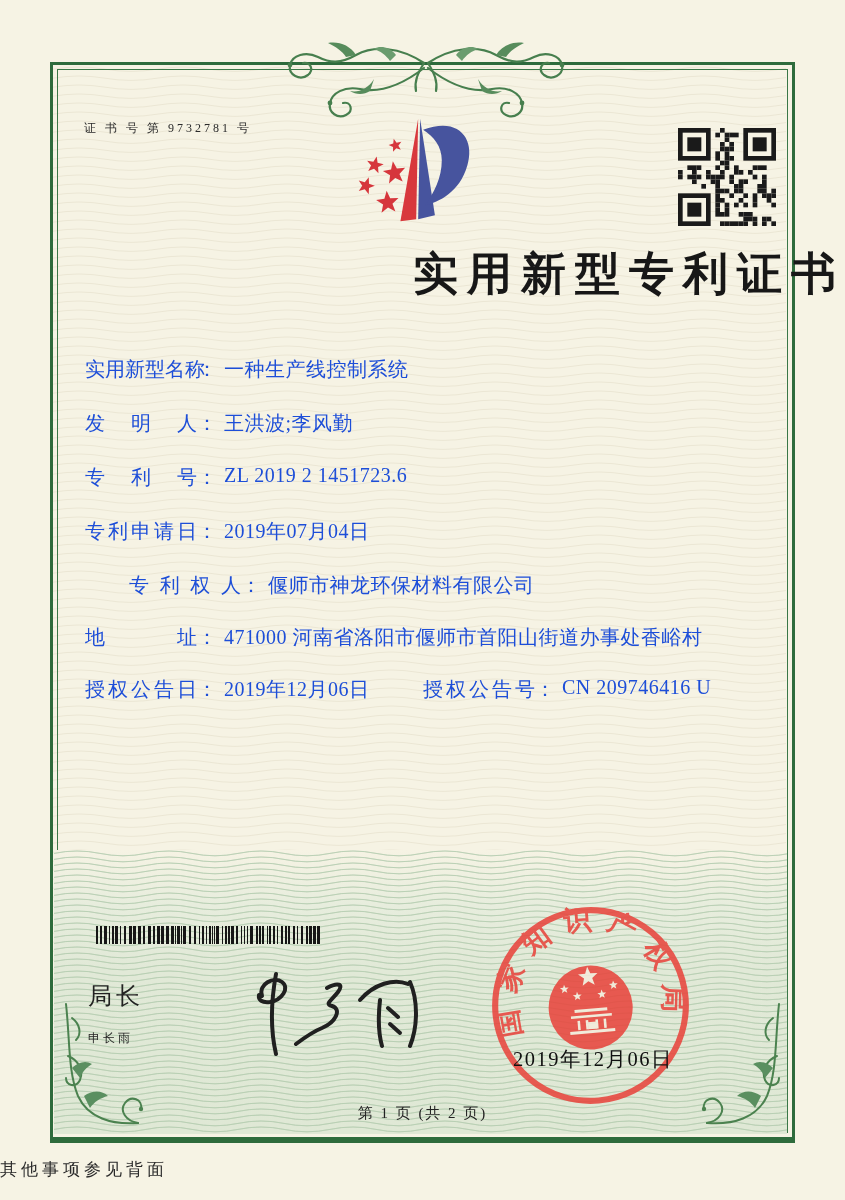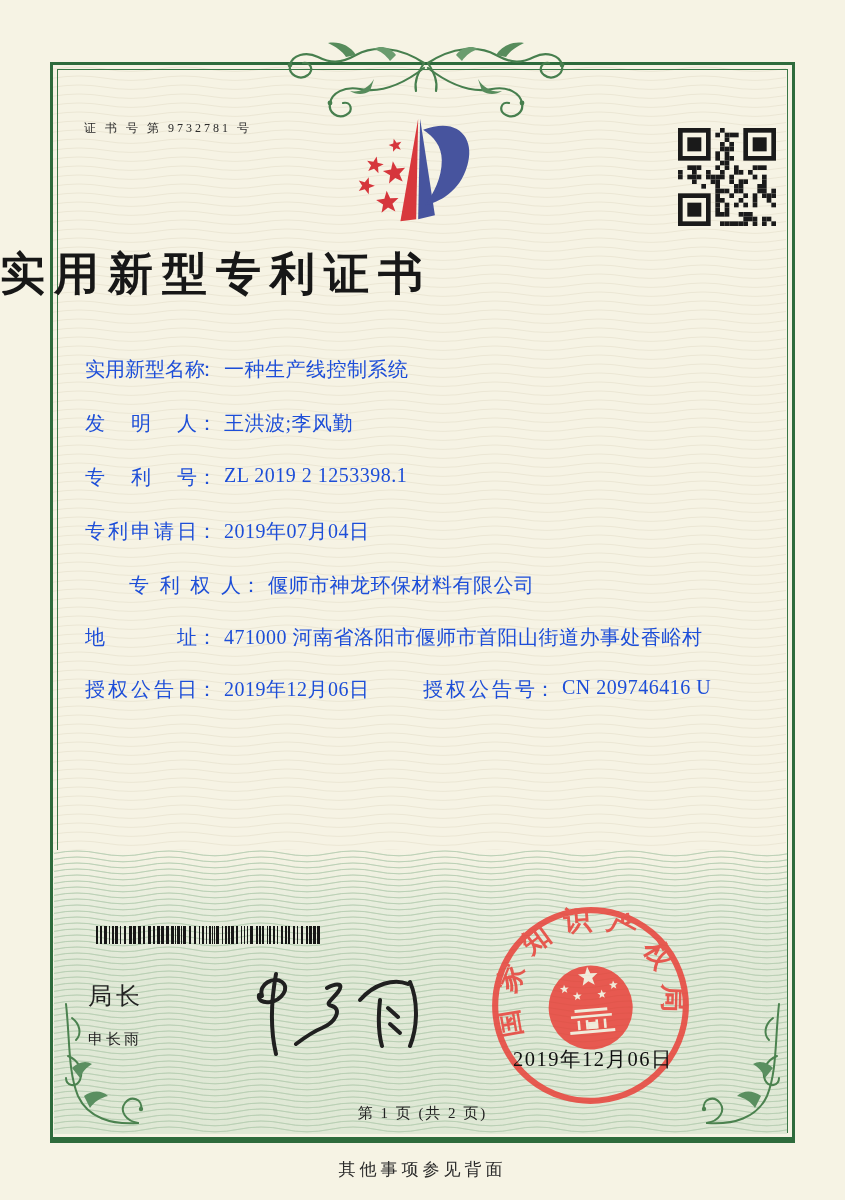--- a/index.html
+++ b/index.html
@@ -21,39 +21,39 @@
   }
   .texture-svg{left:53px;top:66px;pointer-events:none;}
   .band-bg{
     left:54px;top:850px;width:733px;height:284px;
     background:linear-gradient(#f6f3e4 0px,#e7eddd 55px,#e1e9d7 120px,#dfe8d5 284px);
   }
   .band-svg{left:54px;top:850px;pointer-events:none;}
 
   .cert-no{left:84px;top:120px;font-size:12px;letter-spacing:3px;color:#2a2a2a;}
   .title{
-    left:0;top:244px;width:845px;text-align:left;
+    left:0;top:244px;width:845px;text-align:right;
     font-size:45px;font-weight:700;letter-spacing:9px;color:#171717;
   }
   .row{left:85px;font-size:20px;white-space:nowrap;color:#1d4ed8;}
   .lbl{display:inline-block;width:112px;text-align:justify;text-align-last:justify;vertical-align:top;}
   .colon{display:inline-block;vertical-align:top;}
   .val{display:inline-block;margin-left:7px;vertical-align:top;letter-spacing:0.5px;}
   .grant2{position:absolute;left:338px;top:0;}
   .paras{left:84px;top:702px;width:680px;font-size:16.5px;line-height:1.95;color:#222;text-align:justify;}
   .paras p{margin:0 0 4px 0;text-indent:2em;}
 
   .barcode{left:96px;top:926px;}
   .director-label{left:88px;top:980px;font-size:24px;letter-spacing:4px;font-family:"Liberation Sans","DejaVu Sans",sans-serif;color:#222;}
-  .director-name{left:88px;top:1030px;font-size:15px;letter-spacing:3px;font-family:"Liberation Sans","DejaVu Sans",sans-serif;color:#222;}
+  .director-name{left:88px;top:1030px;font-size:12px;letter-spacing:3px;font-family:"Liberation Sans","DejaVu Sans",sans-serif;color:#222;}
   .signature{left:232px;top:966px;}
   .seal{left:488px;top:903px;}
   .seal-date{left:513px;top:1045px;font-size:20.5px;letter-spacing:1.5px;color:#111;}
   .page-info{left:0;top:1104px;width:845px;text-align:center;font-size:15px;letter-spacing:2px;color:#222;}
-  .back-note{left:0;top:1158px;width:845px;text-align:center;font-size:17px;letter-spacing:4px;color:#2a2a2a;}
+  .back-note{left:0;top:1158px;width:845px;text-align:left;font-size:17px;letter-spacing:4px;color:#2a2a2a;}
   svg{display:block;}
 </style>
 </head>
 <body>
 
 <svg class="abs texture-svg" id="texture-top" width="733" height="1064">
     <path d="M0,3.2 q26,-4.4 52,0 q26,4.4 52,0 q26,-4.4 52,0 q26,4.4 52,0 q26,-4.4 52,0 q26,4.4 52,0 q26,-4.4 52,0 q26,4.4 52,0 q26,-4.4 52,0 q26,4.4 52,0 q26,-4.4 52,0 q26,4.4 52,0 q26,-4.4 52,0 q26,4.4 52,0 q26,-4.4 52,0" fill="none" stroke="#ded7c0" stroke-width="0.9" opacity="0.5"></path>
     <path d="M0,12.2 q26,-4.4 52,0 q26,4.4 52,0 q26,-4.4 52,0 q26,4.4 52,0 q26,-4.4 52,0 q26,4.4 52,0 q26,-4.4 52,0 q26,4.4 52,0 q26,-4.4 52,0 q26,4.4 52,0 q26,-4.4 52,0 q26,4.4 52,0 q26,-4.4 52,0 q26,4.4 52,0 q26,-4.4 52,0" fill="none" stroke="#ded7c0" stroke-width="0.9" opacity="0.5"></path>
     <path d="M0,21.2 q26,-4.4 52,0 q26,4.4 52,0 q26,-4.4 52,0 q26,4.4 52,0 q26,-4.4 52,0 q26,4.4 52,0 q26,-4.4 52,0 q26,4.4 52,0 q26,-4.4 52,0 q26,4.4 52,0 q26,-4.4 52,0 q26,4.4 52,0 q26,-4.4 52,0 q26,4.4 52,0 q26,-4.4 52,0" fill="none" stroke="#ded7c0" stroke-width="0.9" opacity="0.5"></path>
     <path d="M0,30.2 q26,-4.4 52,0 q26,4.4 52,0 q26,-4.4 52,0 q26,4.4 52,0 q26,-4.4 52,0 q26,4.4 52,0 q26,-4.4 52,0 q26,4.4 52,0 q26,-4.4 52,0 q26,4.4 52,0 q26,-4.4 52,0 q26,4.4 52,0 q26,-4.4 52,0 q26,4.4 52,0 q26,-4.4 52,0" fill="none" stroke="#ded7c0" stroke-width="0.9" opacity="0.5"></path>
@@ -443,21 +443,21 @@
 
 <div class="abs title">实用新型专利证书</div>
 
 <div class="abs row" style="top:356px;">
   <span class="lbl">实用新型名称</span><span class="colon">：</span><span class="val">一种生产线控制系统</span>
 </div>
 <div class="abs row" style="top:410px;">
   <span class="lbl">发明人</span><span class="colon">：</span><span class="val">王洪波;李风勤</span>
 </div>
 <div class="abs row" style="top:464px;">
-  <span class="lbl">专利号</span><span class="colon">：</span><span class="val">ZL 2019 2 1253398.1</span>
+  <span class="lbl">专利号</span><span class="colon">：</span><span class="val">ZL 2019 2 1451723.6</span>
 </div>
 <div class="abs row" style="top:518px;">
   <span class="lbl">专利申请日</span><span class="colon">：</span><span class="val">2019年07月04日</span>
 </div>
 <div class="abs row" style="top:572px;margin-left:44px;">
   <span class="lbl">专利权人</span><span class="colon">：</span><span class="val">偃师市神龙环保材料有限公司</span>
 </div>
 <div class="abs row" style="top:624px;">
   <span class="lbl">地址</span><span class="colon">：</span><span class="val">471000 河南省洛阳市偃师市首阳山街道办事处香峪村</span>
 </div>

